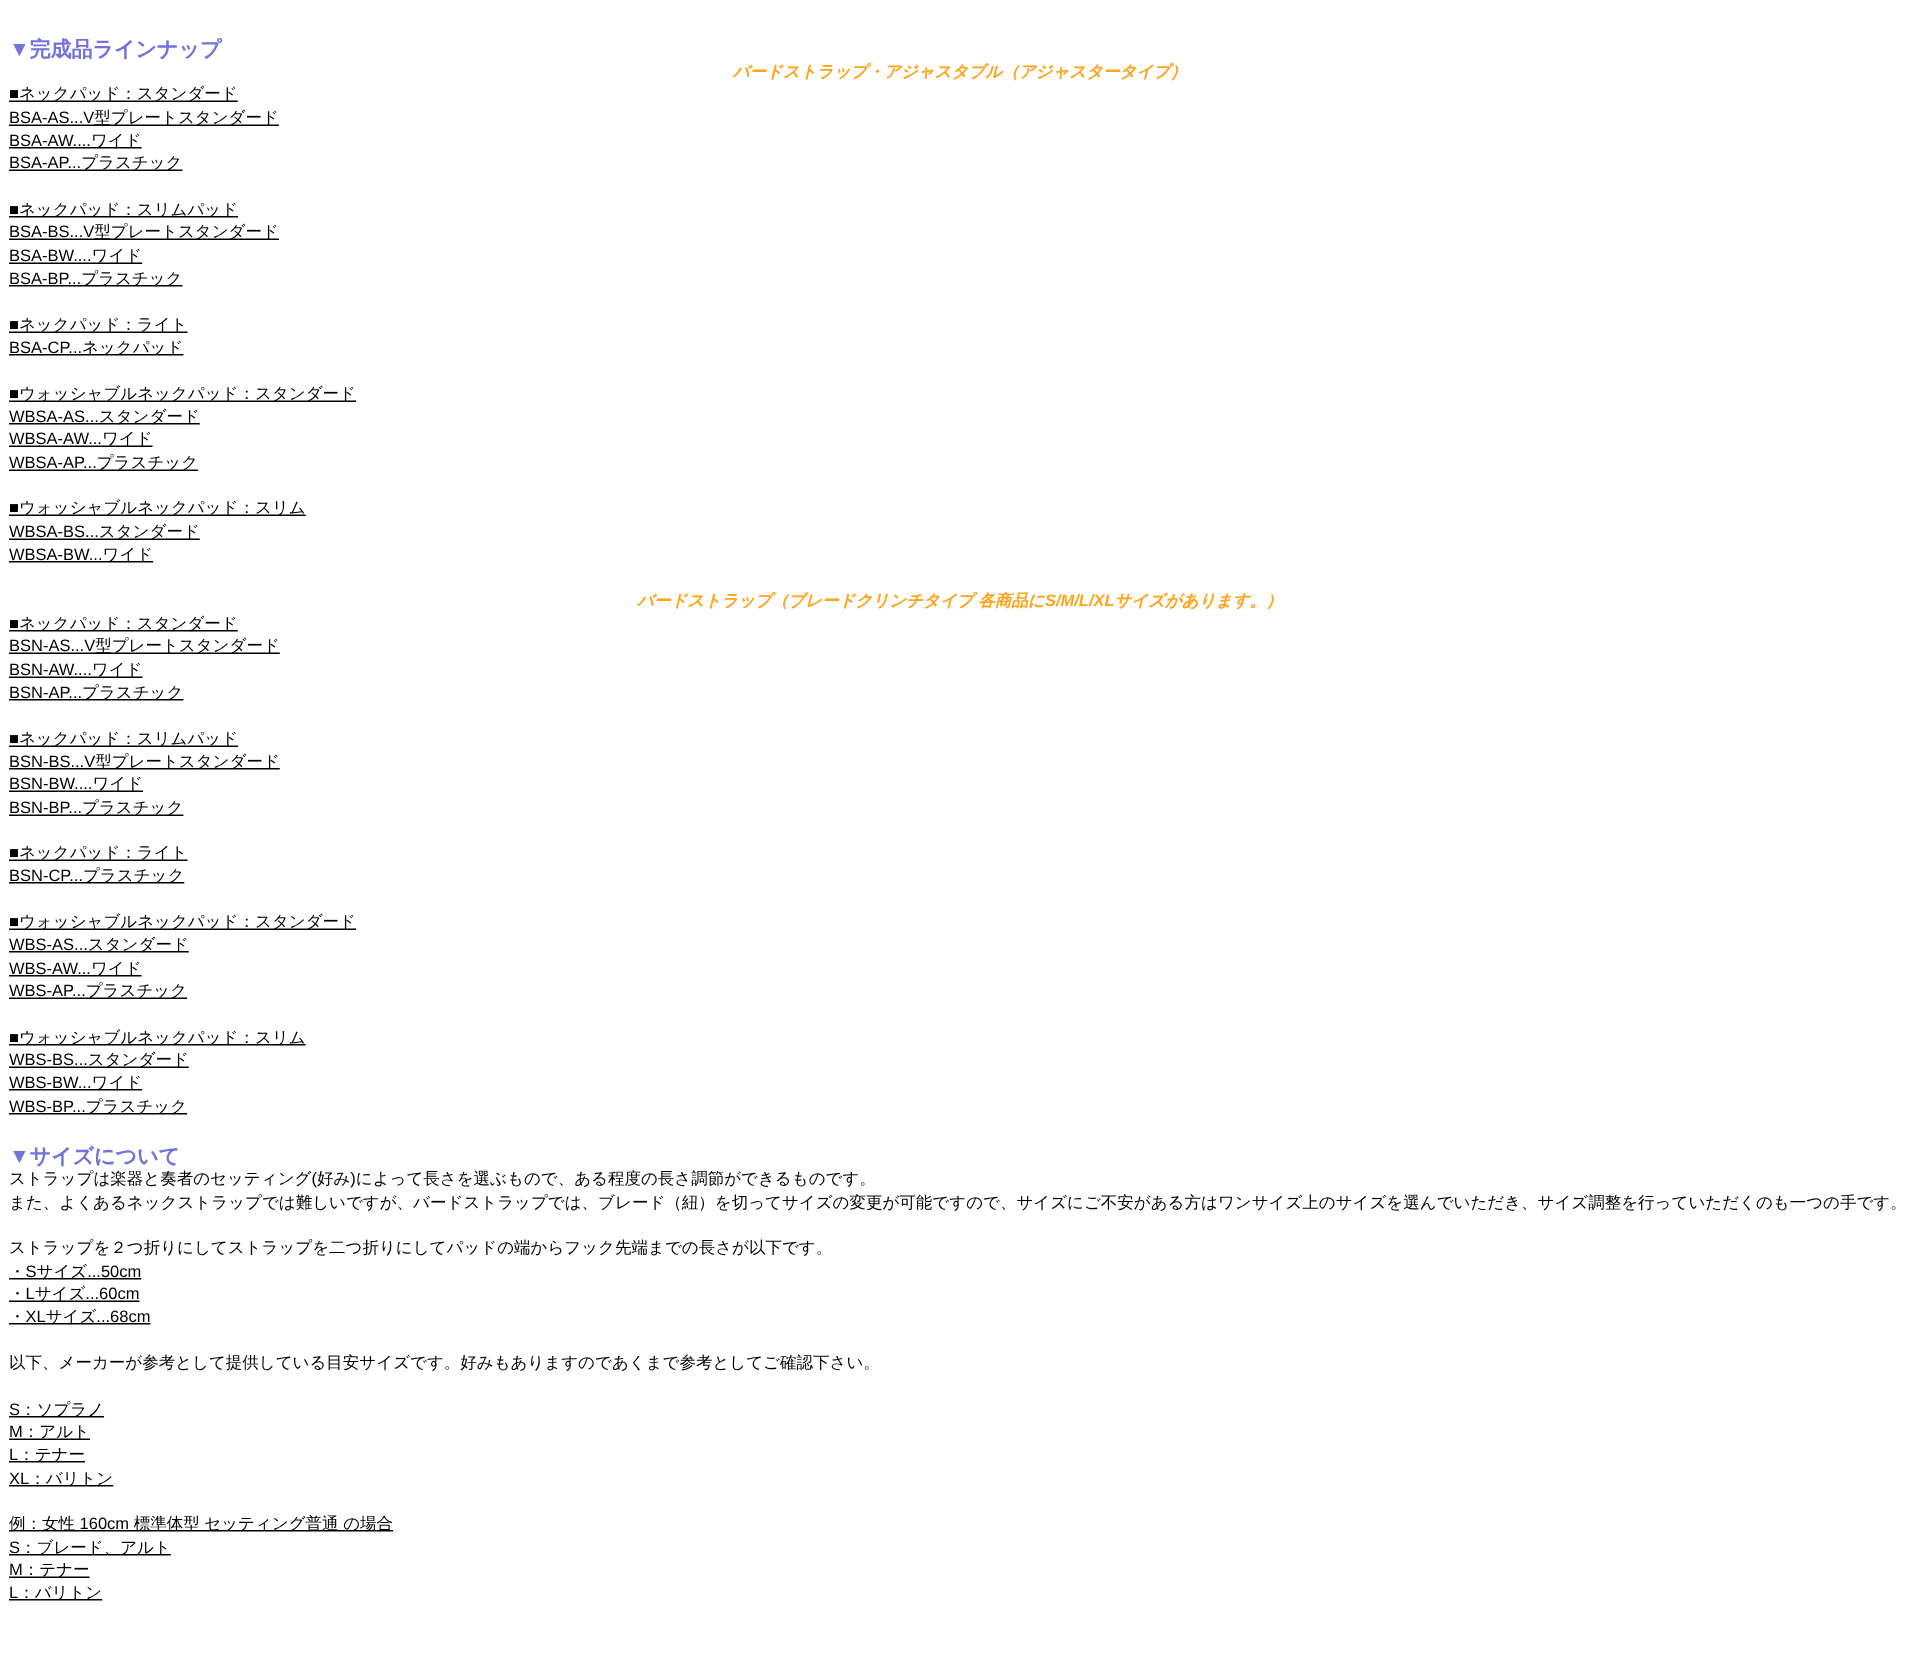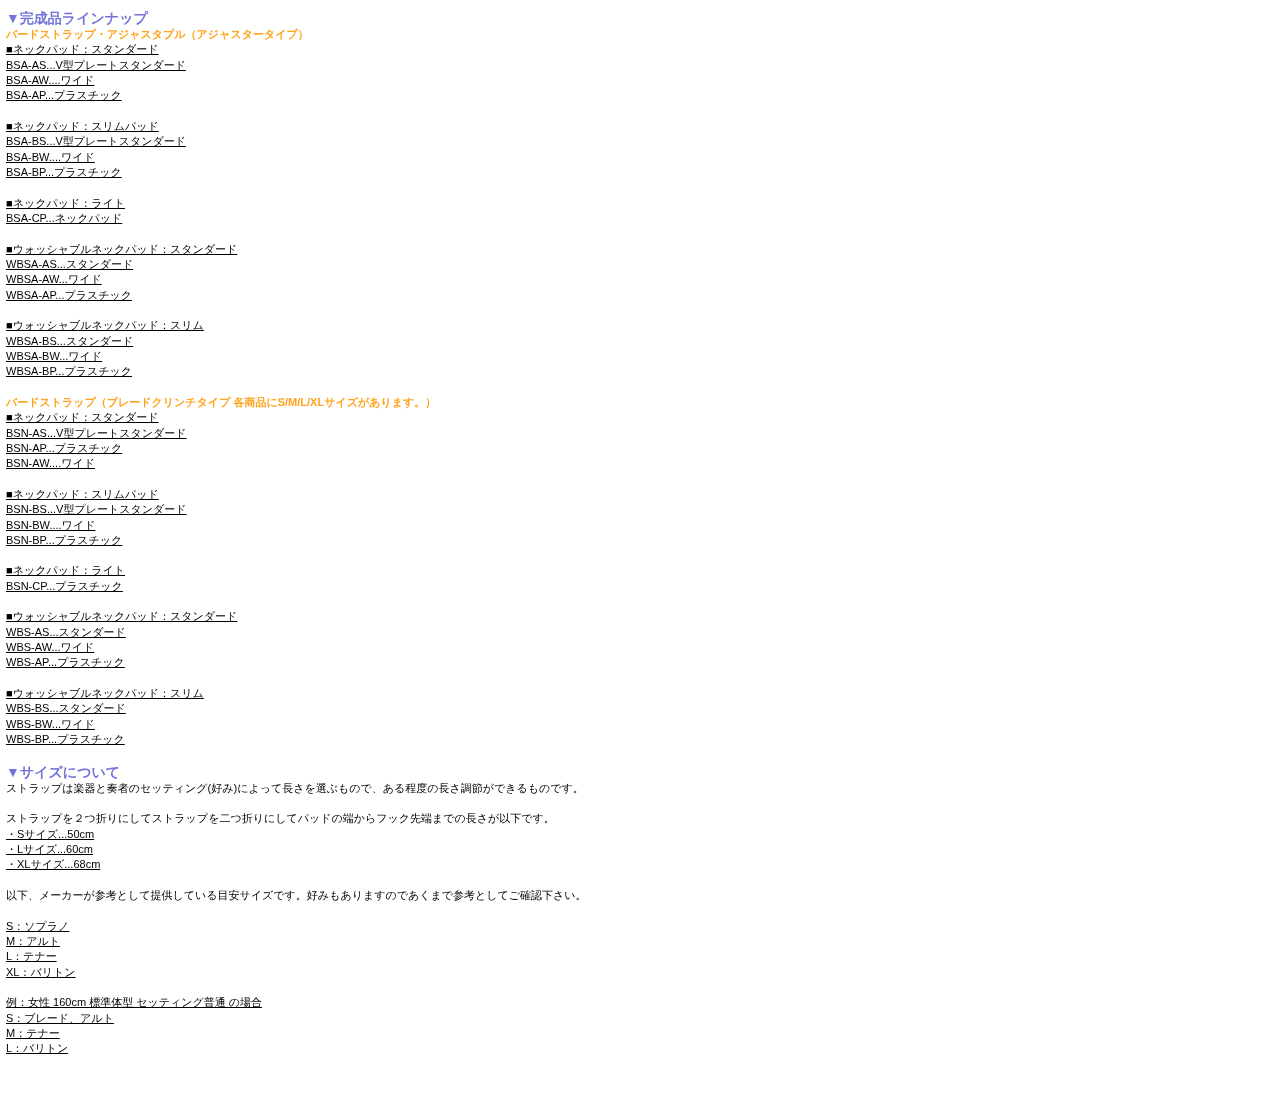--- a/index.html
+++ b/index.html
@@ -9,34 +9,37 @@
   }
   body {
     width: 1280px;
     height: 1106px;
     overflow: hidden;
     font-family: "Liberation Sans", "DejaVu Sans", sans-serif;
     color: #000000;
   }
   .page {
     padding: 9px 6px 0 6px;
+    margin-top: 14px;
   }
   .h-purple {
     color: #7373dc;
     font-size: 14px;
     font-weight: bold;
     line-height: 18px;
     white-space: nowrap;
   }
   .h-orange {
     color: #ffa41c;
     font-size: 11px;
     font-weight: bold;
+    font-style: italic;
     line-height: 15.33px;
     white-space: nowrap;
+    text-align: center;
   }
   .line {
     font-size: 11px;
     line-height: 15.33px;
   }
   .nowrap { white-space: nowrap; text-decoration: underline; }
   .group, .block {
     margin-bottom: 15.33px;
   }
   .block.last {
@@ -76,32 +79,31 @@
       <div class="line nowrap">■ウォッシャブルネックパッド：スタンダード</div>
       <div class="line nowrap">WBSA-AS...スタンダード</div>
       <div class="line nowrap">WBSA-AW...ワイド</div>
       <div class="line nowrap">WBSA-AP...プラスチック</div>
     </div>
 
     <div class="group">
       <div class="line nowrap">■ウォッシャブルネックパッド：スリム</div>
       <div class="line nowrap">WBSA-BS...スタンダード</div>
       <div class="line nowrap">WBSA-BW...ワイド</div>
-      <div class="line nowrap">WBSA-BP...プラスチック</div>
     </div>
   </section>
 
   <section>
     <div class="h-orange">バードストラップ（ブレードクリンチタイプ 各商品にS/M/L/XLサイズがあります。）</div>
 
     <div class="group">
       <div class="line nowrap">■ネックパッド：スタンダード</div>
       <div class="line nowrap">BSN-AS...V型プレートスタンダード</div>
+      <div class="line nowrap">BSN-AW....ワイド</div>
       <div class="line nowrap">BSN-AP...プラスチック</div>
-      <div class="line nowrap">BSN-AW....ワイド</div>
     </div>
 
     <div class="group">
       <div class="line nowrap">■ネックパッド：スリムパッド</div>
       <div class="line nowrap">BSN-BS...V型プレートスタンダード</div>
       <div class="line nowrap">BSN-BW....ワイド</div>
       <div class="line nowrap">BSN-BP...プラスチック</div>
     </div>
 
     <div class="group">
@@ -122,20 +124,21 @@
       <div class="line nowrap">WBS-BW...ワイド</div>
       <div class="line nowrap">WBS-BP...プラスチック</div>
     </div>
   </section>
 
   <div class="h-purple">▼サイズについて</div>
 
   <section>
     <div class="block">
       <div class="line">ストラップは楽器と奏者のセッティング(好み)によって長さを選ぶもので、ある程度の長さ調節ができるものです。</div>
+      <div class="line">また、よくあるネックストラップでは難しいですが、バードストラップでは、ブレード（紐）を切ってサイズの変更が可能ですので、サイズにご不安がある方はワンサイズ上のサイズを選んでいただき、サイズ調整を行っていただくのも一つの手です。</div>
     </div>
 
     <div class="block">
       <div class="line">ストラップを２つ折りにしてストラップを二つ折りにしてパッドの端からフック先端までの長さが以下です。</div>
       <div class="line nowrap">・Sサイズ...50cm</div>
       <div class="line nowrap">・Lサイズ...60cm</div>
       <div class="line nowrap">・XLサイズ...68cm</div>
     </div>
 
     <div class="block">

